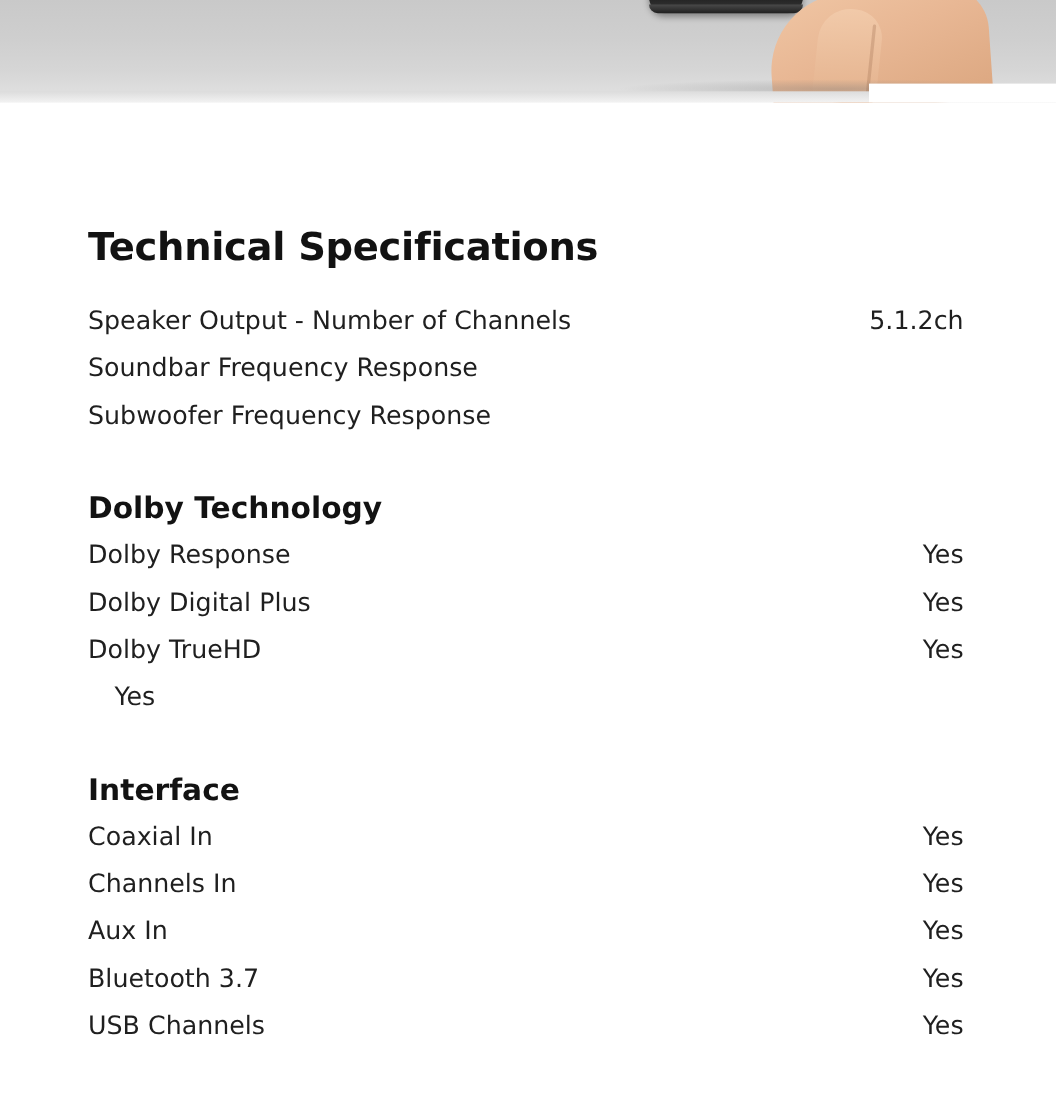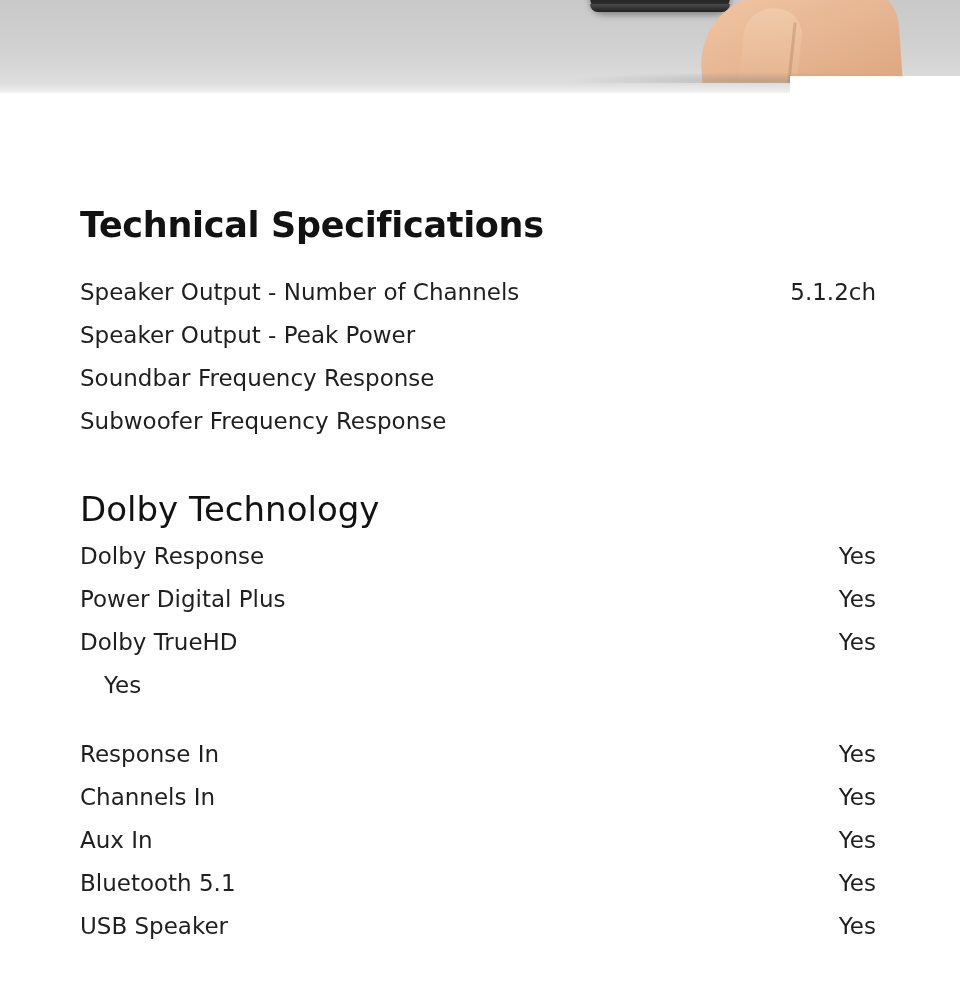--- a/index.html
+++ b/index.html
@@ -110,22 +110,22 @@
     font-weight: bold;
     letter-spacing: -0.3px;
     margin: 113px 0 0 0;
     line-height: 1.1;
     color: #121212;
   }
   .spec-block {
     margin-top: 26px;
   }
   .section-head {
-    font-size: 34px;
-    font-weight: normal;
+    font-size: 27px;
+    font-weight: bold;
     color: #121212;
     margin: 47px 0 6px 0;
     line-height: 1.15;
   }
   .spec-row {
     display: flex;
     justify-content: space-between;
     align-items: baseline;
     font-size: 23px;
     line-height: 43px;
@@ -157,64 +157,64 @@
 
 <div class="sheet">
   <h1 class="page-title">Technical Specifications</h1>
 
   <div class="spec-block">
     <div class="spec-row">
       <span class="spec-label">Speaker Output - Number of Channels</span>
       <span class="spec-value">5.1.2ch</span>
     </div>
     <div class="spec-row">
-      <span class="spec-label">Speaker Output - Peak Power</span>
     </div>
     <div class="spec-row">
       <span class="spec-label">Soundbar Frequency Response</span>
     </div>
     <div class="spec-row">
       <span class="spec-label">Subwoofer Frequency Response</span>
     </div>
   </div>
 
   <div class="spec-block">
     <h2 class="section-head">Dolby Technology</h2>
     <div class="spec-row">
       <span class="spec-label">Dolby Response</span>
       <span class="spec-value">Yes</span>
     </div>
     <div class="spec-row">
-      <span class="spec-label">Power Digital Plus</span>
+      <span class="spec-label">Dolby Digital Plus</span>
       <span class="spec-value">Yes</span>
     </div>
     <div class="spec-row">
       <span class="spec-label">Dolby TrueHD</span>
       <span class="spec-value">Yes</span>
     </div>
     <div class="spec-row">
       <span class="spec-value">Yes</span>
     </div>
   </div>
 
   <div class="spec-block">
-    <div class="spec-row">
-      <span class="spec-label">Response In</span>
+    <h2 class="section-head">Interface</h2>
+    <div class="spec-row">
+      <span class="spec-label">Coaxial In</span>
       <span class="spec-value">Yes</span>
     </div>
     <div class="spec-row">
       <span class="spec-label">Channels In</span>
       <span class="spec-value">Yes</span>
     </div>
     <div class="spec-row">
       <span class="spec-label">Aux In</span>
       <span class="spec-value">Yes</span>
     </div>
     <div class="spec-row">
-      <span class="spec-label">Bluetooth 5.1</span>
-      <span class="spec-value">Yes</span>
-    </div>
-    <div class="spec-row">
-      <span class="spec-label">USB Speaker</span>
+      <span class="spec-label">Bluetooth 3.7</span>
+      <span class="spec-value">Yes</span>
+    </div>
+    <div class="spec-row">
+      <span class="spec-label">USB Channels</span>
       <span class="spec-value">Yes</span>
     </div>
   </div>
 </div>
 
 </body></html>

